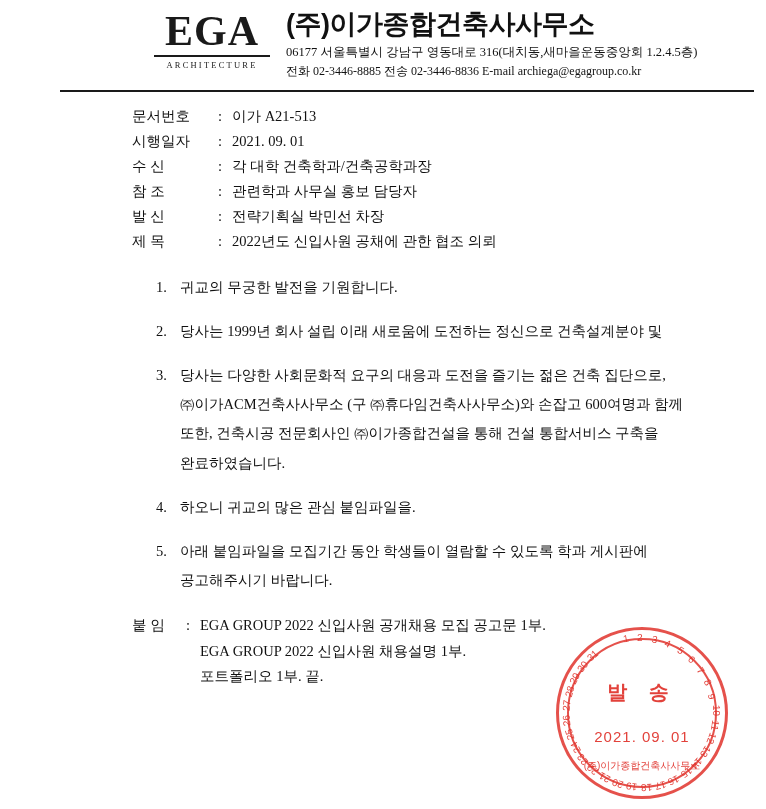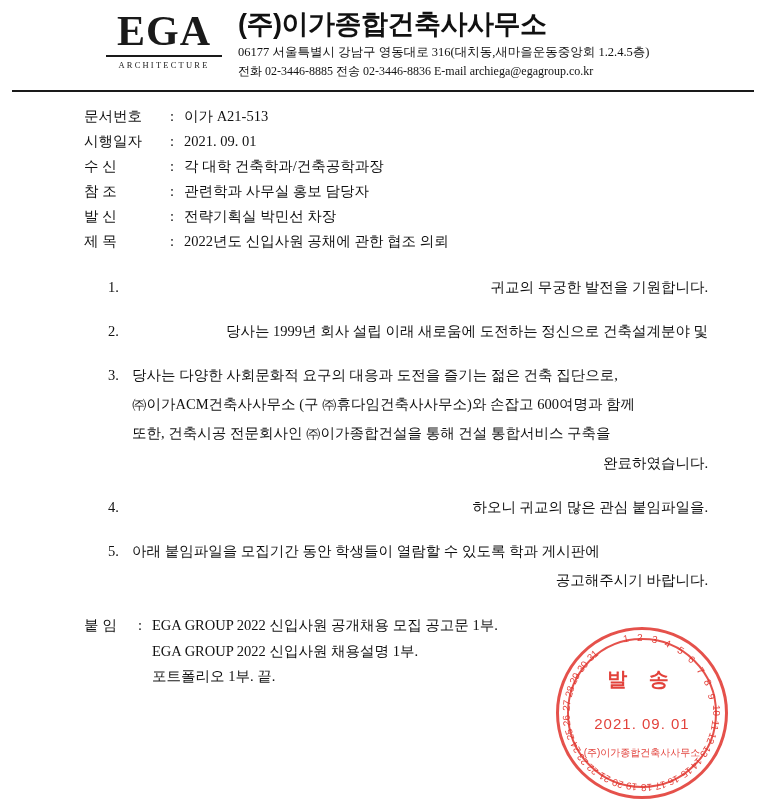--- a/index.html
+++ b/index.html
@@ -14,20 +14,21 @@
     color: #111;
     position: relative;
     overflow: hidden;
   }
 
   .page {
     position: relative;
     width: 766px;
     height: 809px;
     box-sizing: border-box;
+    padding-left: 48px;
   }
 
   
   .letterhead {
     position: relative;
     display: flex;
     align-items: flex-start;
     padding: 8px 14px 0 14px;
     height: 86px;
     box-sizing: border-box;
@@ -129,21 +130,20 @@
     flex: none;
   }
   .item-text {
     flex: 1;
   }
   .item-text p {
     margin: 0 0 6px 0;
   }
   .item-text p:last-child {
     margin-bottom: 0;
-    text-align: right;
   }
 
   
   .attach {
     margin: 8px 0 0 84px;
     font-size: 14.5px;
     line-height: 1.75;
     display: flex;
   }
   .attach-label {
@@ -185,21 +185,21 @@
     font-size: 10px;
     color: #e0322b;
     transform-origin: center center;
     opacity: 0.9;
     white-space: nowrap;
   }
   .stamp-center {
     position: absolute;
     left: 0;
     right: 0;
-    top: 39px;
+    top: 52px;
     text-align: center;
     color: #e0322b;
     opacity: 0.92;
   }
   .stamp-title {
     font-family: "Liberation Sans", sans-serif;
     font-size: 20px;
     font-weight: bold;
     letter-spacing: 8px;
   }

